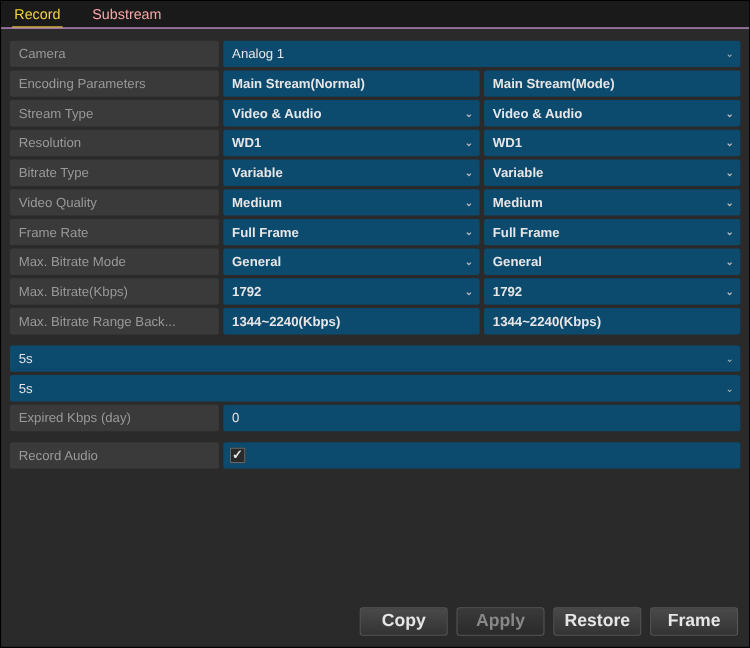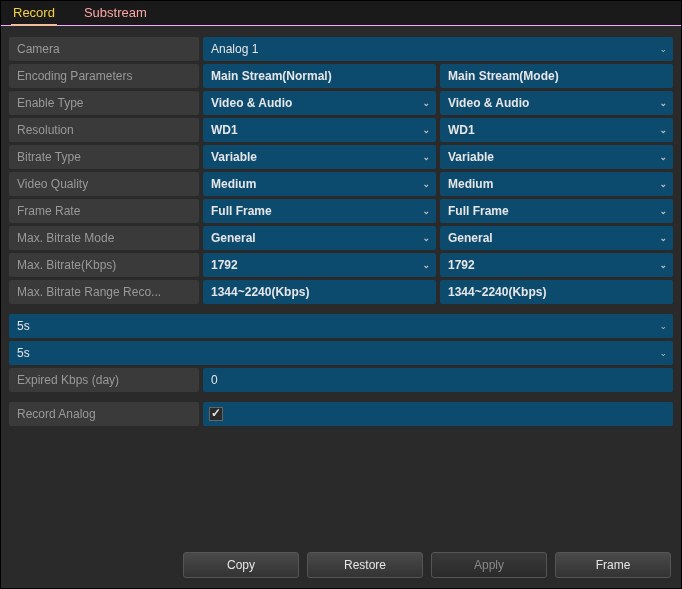--- a/index.html
+++ b/index.html
@@ -122,31 +122,32 @@
   .divider {
     height: 6px;
   }
   .button-bar {
     display: flex;
     justify-content: flex-end;
     gap: 8px;
     padding: 10px;
   }
   .btn {
-    width: 116px;
+    width: 80px;
     height: 26px;
     background: linear-gradient(#4a4a4a, #333);
     border: 1px solid #555;
     border-radius: 3px;
     color: #e6e6e6;
-    font-size: 12px;
+    font-size: 16px;
     display: flex;
     align-items: center;
     justify-content: center;
     cursor: pointer;
+    font-weight: bold;
   }
   .btn.disabled {
     background: linear-gradient(#3a3a3a, #2a2a2a);
     color: #888;
     cursor: default;
   }
 </style>
 </head>
 <body>
 
@@ -174,21 +175,21 @@
           <div class="field readonly">
             <span>Main Stream(Normal)</span>
           </div>
           <div class="field readonly">
             <span>Main Stream(Mode)</span>
           </div>
         </div>
       </div>
 
       <div class="row">
-        <div class="label">Enable Type</div>
+        <div class="label">Stream Type</div>
         <div class="field-split">
           <div class="field">
             <span>Video &amp; Audio</span>
             <span class="chev">⌄</span>
           </div>
           <div class="field">
             <span>Video &amp; Audio</span>
             <span class="chev">⌄</span>
           </div>
         </div>
@@ -272,21 +273,21 @@
             <span class="chev">⌄</span>
           </div>
           <div class="field">
             <span>1792</span>
             <span class="chev">⌄</span>
           </div>
         </div>
       </div>
 
       <div class="row">
-        <div class="label">Max. Bitrate Range Reco...</div>
+        <div class="label">Max. Bitrate Range Back...</div>
         <div class="field-split">
           <div class="field readonly">
             <span>1344~2240(Kbps)</span>
           </div>
           <div class="field readonly">
             <span>1344~2240(Kbps)</span>
           </div>
         </div>
       </div>
 
@@ -309,32 +310,32 @@
       <div class="row">
         <div class="label">Expired Kbps (day)</div>
         <div class="field">
           <span>0</span>
         </div>
       </div>
 
       <div class="divider"></div>
 
       <div class="row checkbox-row">
-        <div class="label">Record Analog</div>
+        <div class="label">Record Audio</div>
         <div class="field">
           <div class="checkbox checked"></div>
         </div>
       </div>
 
 
     </div>
 
     <div style="flex:1"></div>
   </div>
 
   <div class="button-bar">
     <div class="btn">Copy</div>
+    <div class="btn disabled">Apply</div>
     <div class="btn">Restore</div>
-    <div class="btn disabled">Apply</div>
     <div class="btn">Frame</div>
   </div>
 
 </div>
 
 </body></html>

